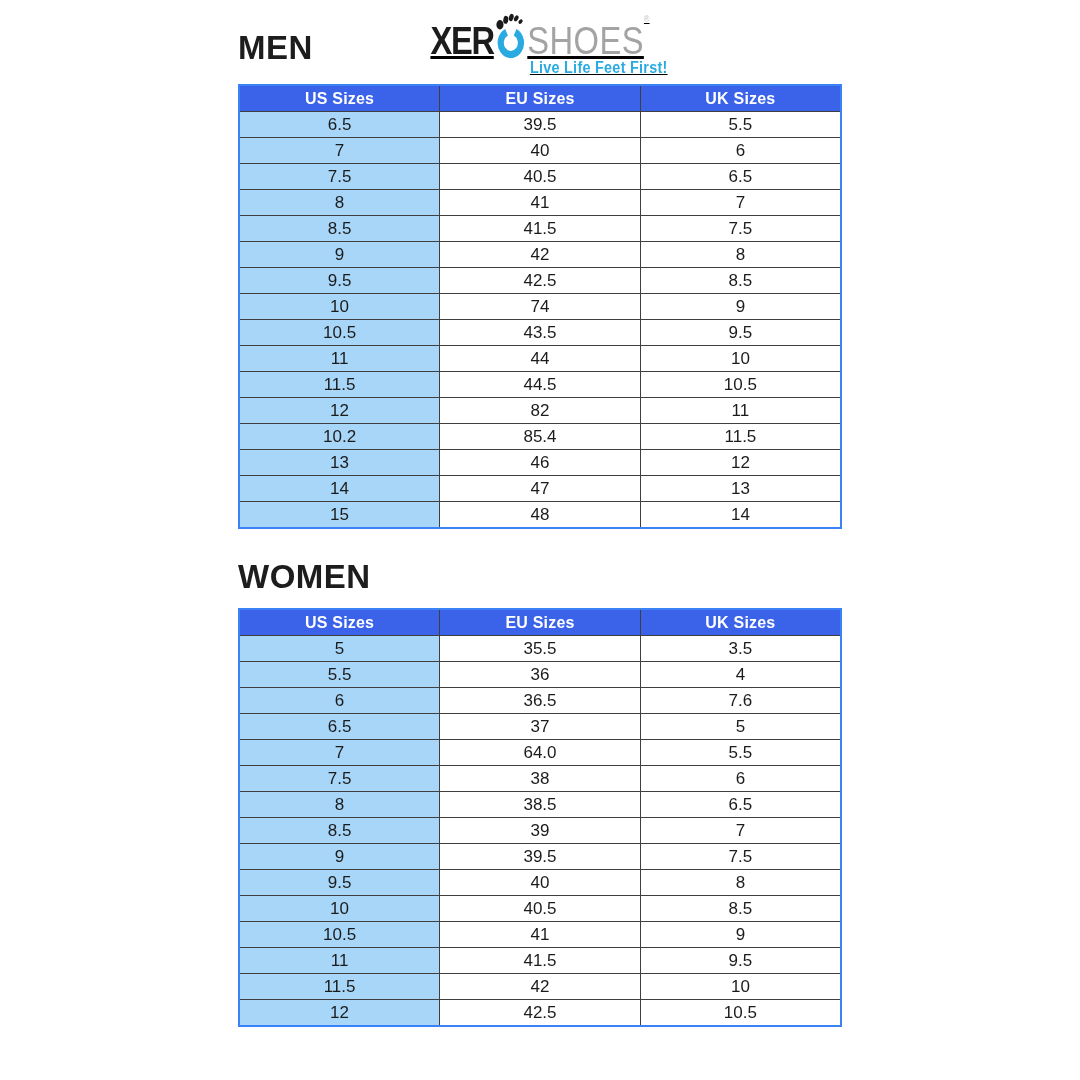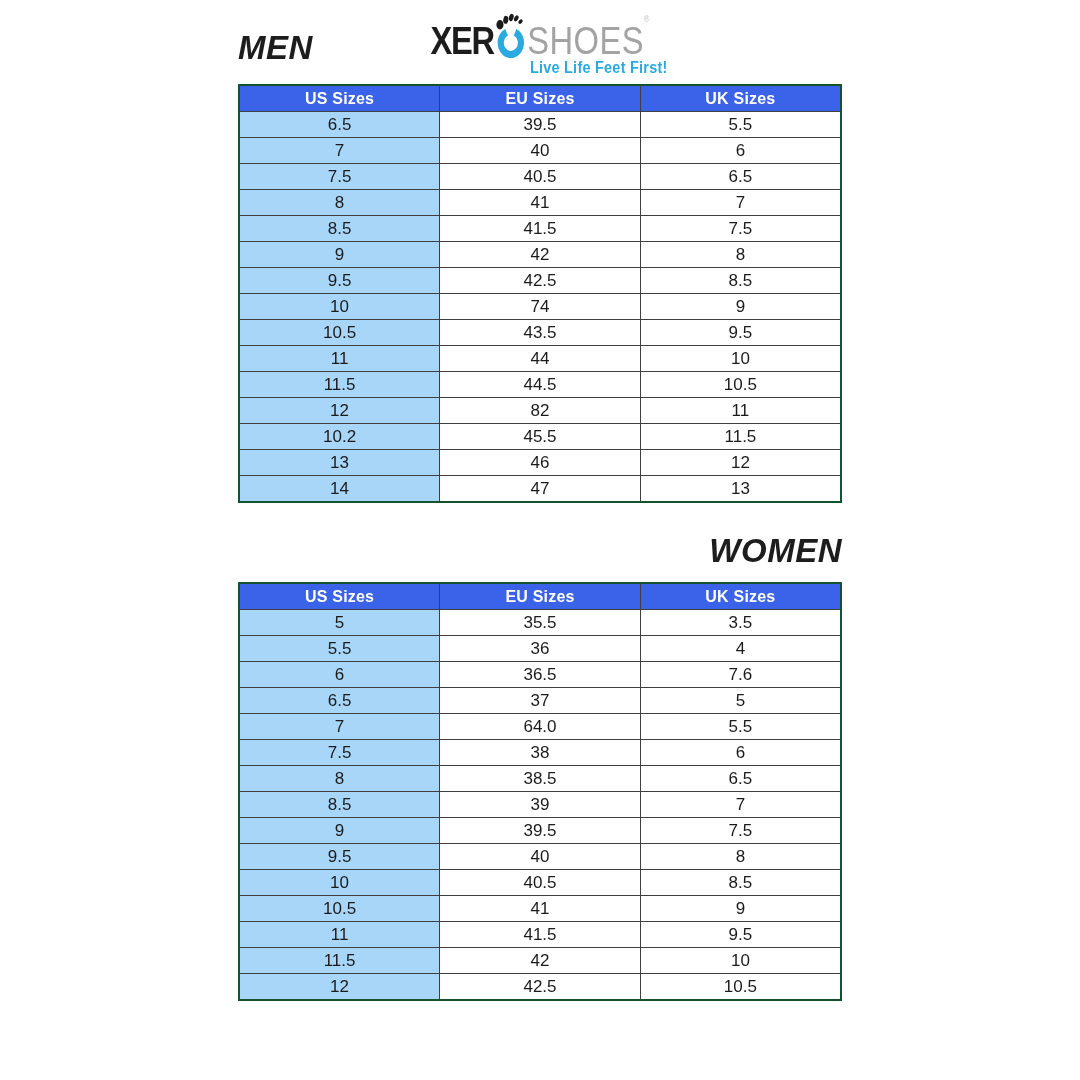--- a/index.html
+++ b/index.html
@@ -10,27 +10,26 @@
   }
   .page{position:relative;width:1080px;height:1080px;background:#fff;overflow:hidden;}
   .content{position:absolute;left:238px;top:0;width:604px;}
 
   
   .top-area{position:relative;height:84px;}
   .section-heading{
     margin:0;font-size:33px;font-weight:bold;color:var(--heading-color);
     letter-spacing:.5px;line-height:1.1;
     font-family:"Liberation Sans", sans-serif;
-    font-style:italic;
   }
   .heading-men{position:absolute;left:0;top:30px;}
 
   .logo{
     position:absolute;left:50%;top:13px;transform:translateX(-50%);
-    display:flex;flex-direction:column;align-items:flex-end;
+    display:flex;flex-direction:column;align-items:flex-end;text-decoration:underline;
   }
   .logo-row{
     display:flex;align-items:flex-end;line-height:1;
     transform:scaleX(.86);transform-origin:center bottom;
     white-space:nowrap;
   }
   .logo-xer{
     font-size:38px;font-weight:900;color:#1c1c1c;letter-spacing:-1.5px;
   }
   .logo-foot{width:37px;height:47px;margin:0 1px;display:block;}
@@ -40,34 +39,34 @@
   .logo-reg{font-size:9px;color:#bdbdbd;align-self:flex-start;margin-top:2px;}
   .logo-tagline{
     margin-top:-1px;font-size:16px;font-weight:bold;color:var(--brand-blue);
     letter-spacing:.3px;transform:scaleX(.9);transform-origin:right top;
     white-space:nowrap;
   }
 
   
   table.size-table{
     border-collapse:collapse;width:604px;table-layout:fixed;
-    border:2px solid #14532d;
+    border:2px solid #3b82f6;
   }
   .size-table th,.size-table td{
     border:1px solid #3f3f3f;height:25px;padding:0;
     text-align:center;vertical-align:middle;
   }
   .size-table th{
     background:var(--header-bg);color:#ffffff;
     font-size:16px;font-weight:bold;letter-spacing:.2px;
   }
   .size-table td{font-size:17px;color:#1b1b1b;}
   .size-table td:first-child{background:var(--uscol-bg);}
 
-  .heading-women{margin:30px 0 13px 0;text-align:right;}
+  .heading-women{margin:30px 0 13px 0;}
 </style>
 </head>
 <body>
 
 <div class="page">
   <div class="content">
 
     <div class="top-area">
       <h1 class="section-heading heading-men">MEN</h1>
 
@@ -155,32 +154,37 @@
             <td>44.5</td>
             <td>10.5</td>
           </tr>
           <tr>
             <td>12</td>
             <td>82</td>
             <td>11</td>
           </tr>
           <tr>
             <td>10.2</td>
-            <td>45.5</td>
+            <td>85.4</td>
             <td>11.5</td>
           </tr>
           <tr>
             <td>13</td>
             <td>46</td>
             <td>12</td>
           </tr>
           <tr>
             <td>14</td>
             <td>47</td>
             <td>13</td>
+          </tr>
+          <tr>
+            <td>15</td>
+            <td>48</td>
+            <td>14</td>
           </tr>
         </tbody>
     </table>
 
     <h1 class="section-heading heading-women">WOMEN</h1>
 
     <table class="size-table">
       <thead>
         <tr>
           <th>US Sizes</th>

